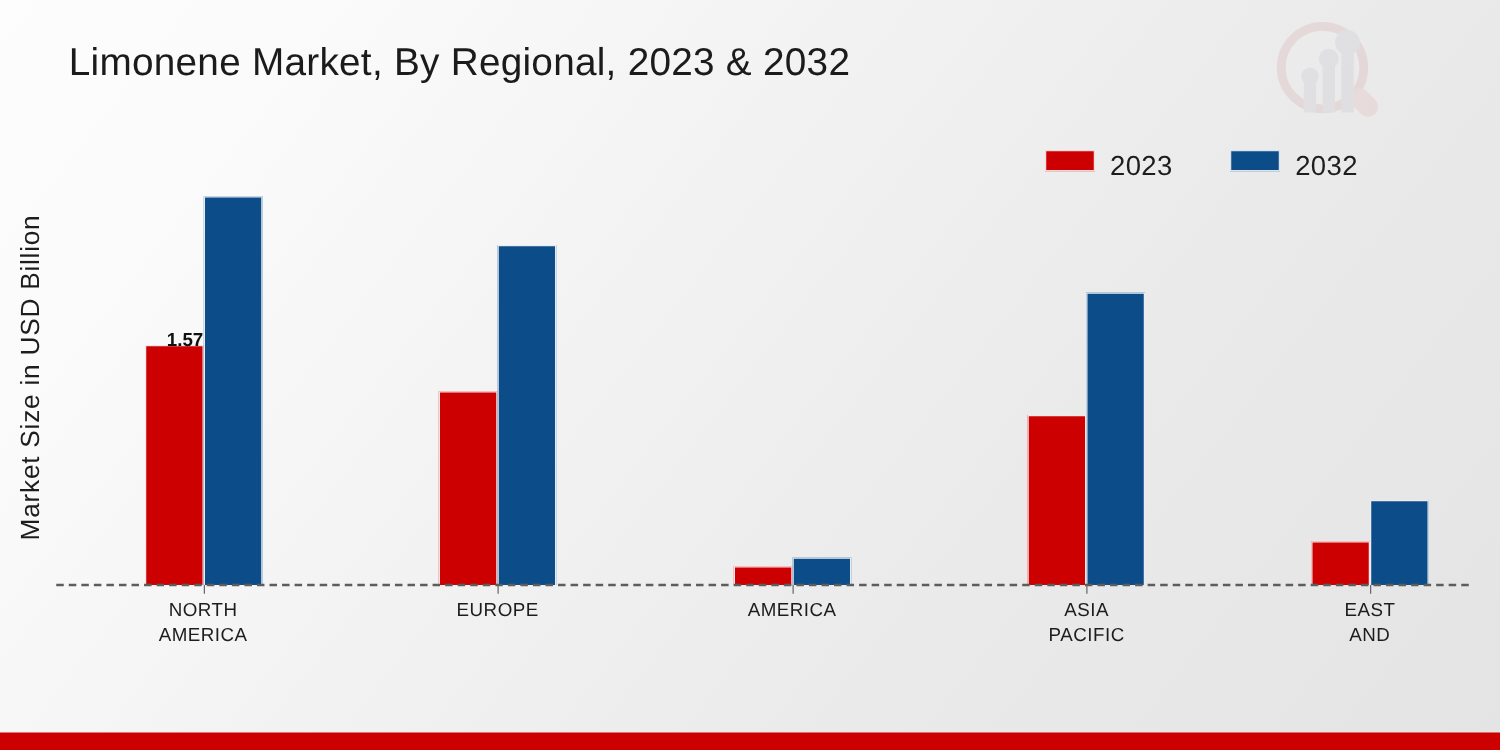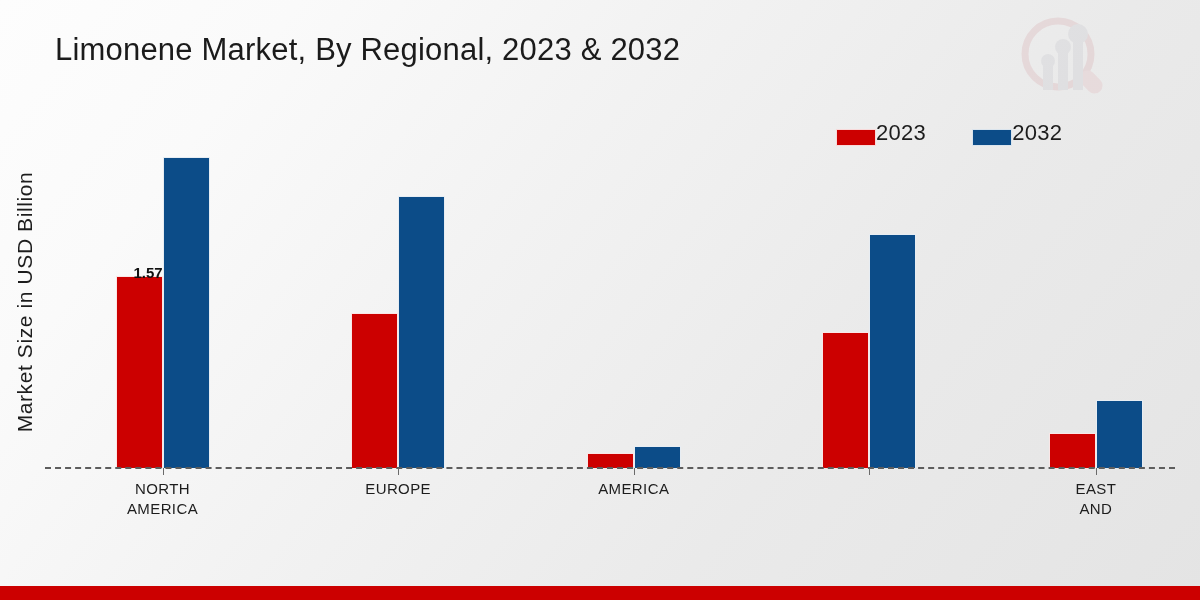--- a/index.html
+++ b/index.html
@@ -70,21 +70,22 @@
   .legend {
     position: absolute;
     left: 836px;
     top: 120px;
     display: flex;
     align-items: center;
     gap: 46px;
   }
   .legend-entry {
     display: flex;
-    align-items: flex-end;
+    align-items: flex-start;
+    gap: 12px;
   }
   .legend-swatch {
     width: 40px;
     height: 17px;
     border: 1px solid rgba(255,255,255,0.85);
   }
   .legend-label {
     font-size: 22px;
     color: #1d1d1d;
     letter-spacing: 0.3px;
@@ -252,20 +253,22 @@
       <div class="tick" style="left: 398.125px;"></div>
       <div class="cat-label" style="left: 303.125px;">
         <div>EUROPE</div>
       </div>
       <div class="tick" style="left: 633.73px;"></div>
       <div class="cat-label" style="left: 538.73px;">
         <div>AMERICA</div>
       </div>
       <div class="tick" style="left: 869.335px;"></div>
       <div class="cat-label" style="left: 774.335px;">
+        <div>ASIA</div>
+        <div>PACIFIC</div>
       </div>
       <div class="tick" style="left: 1095.9px;"></div>
       <div class="cat-label" style="left: 1000.9px;">
         <div>EAST</div>
         <div>AND</div>
       </div>
     </div>
 
   <div class="footer-bar" style="background: rgb(204, 0, 0);"></div>
 </div>

